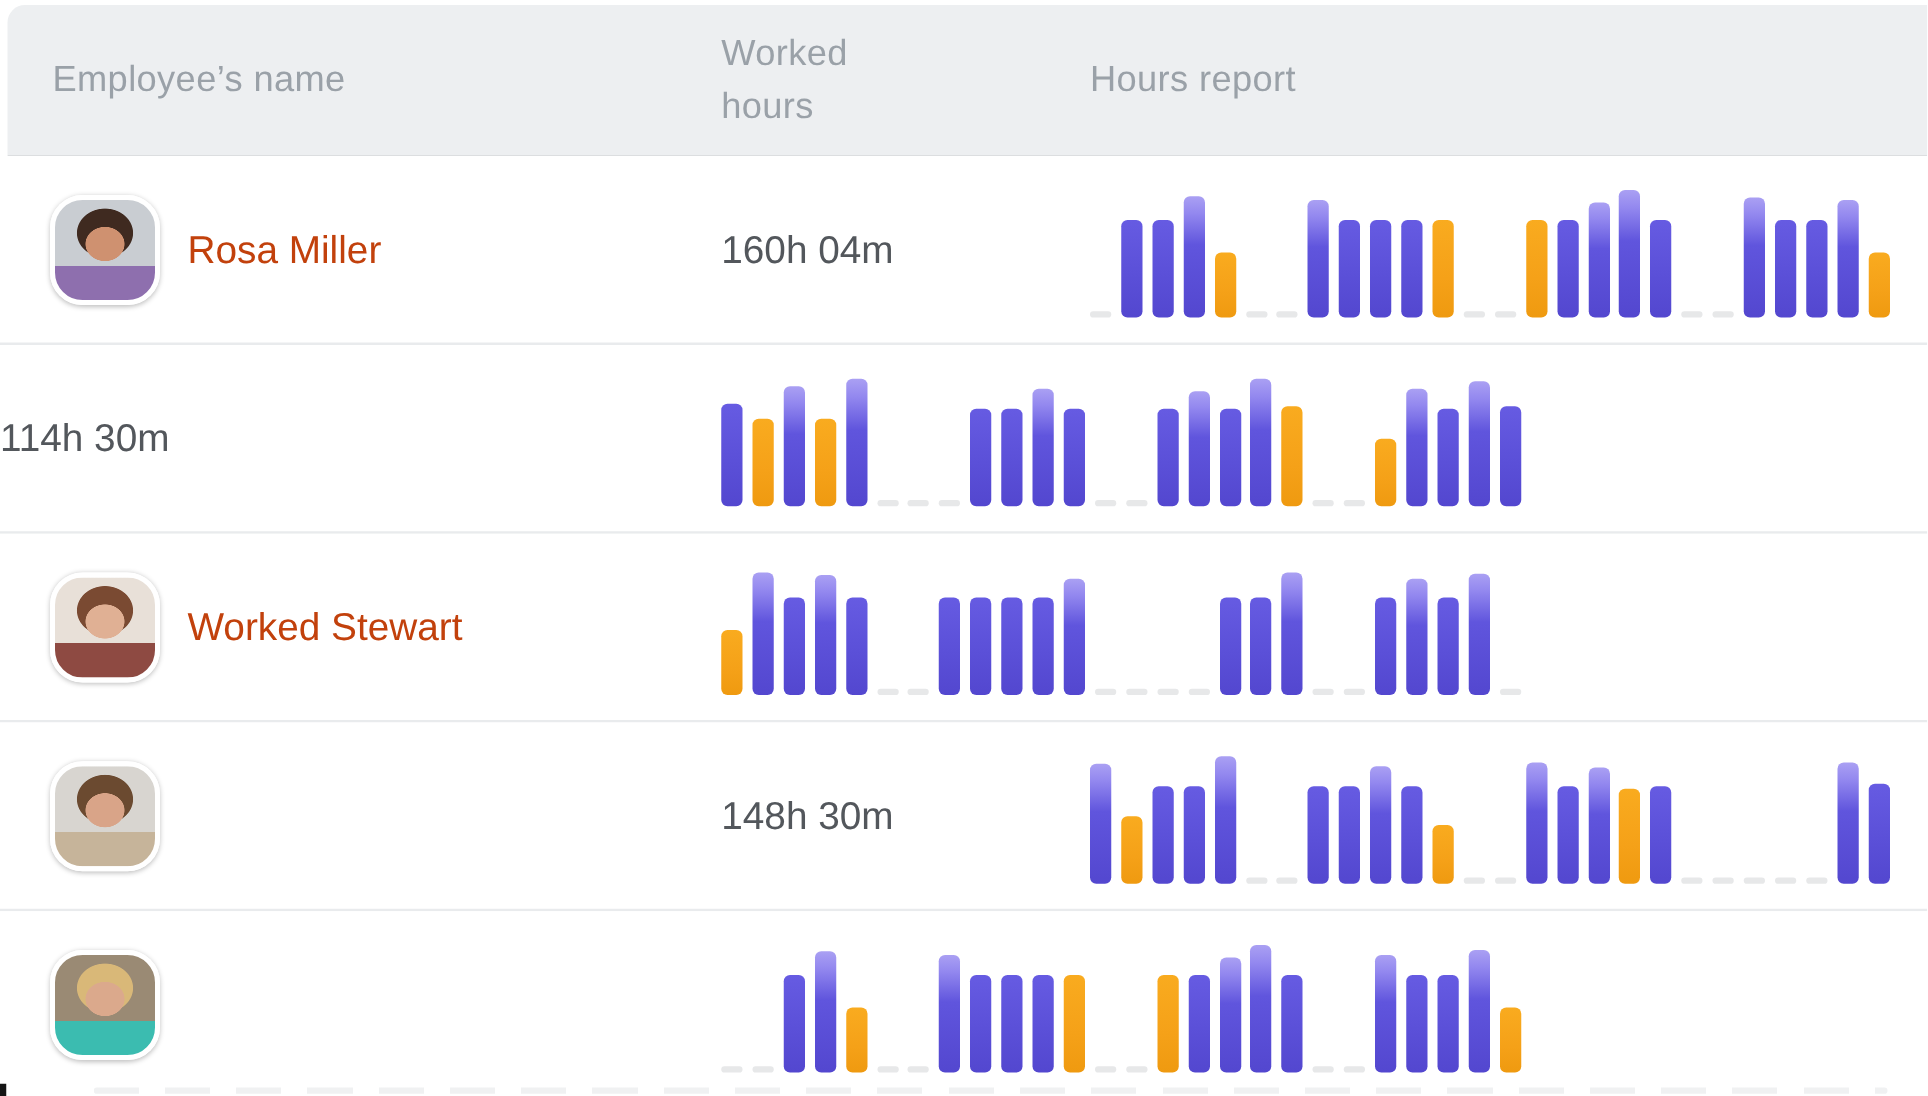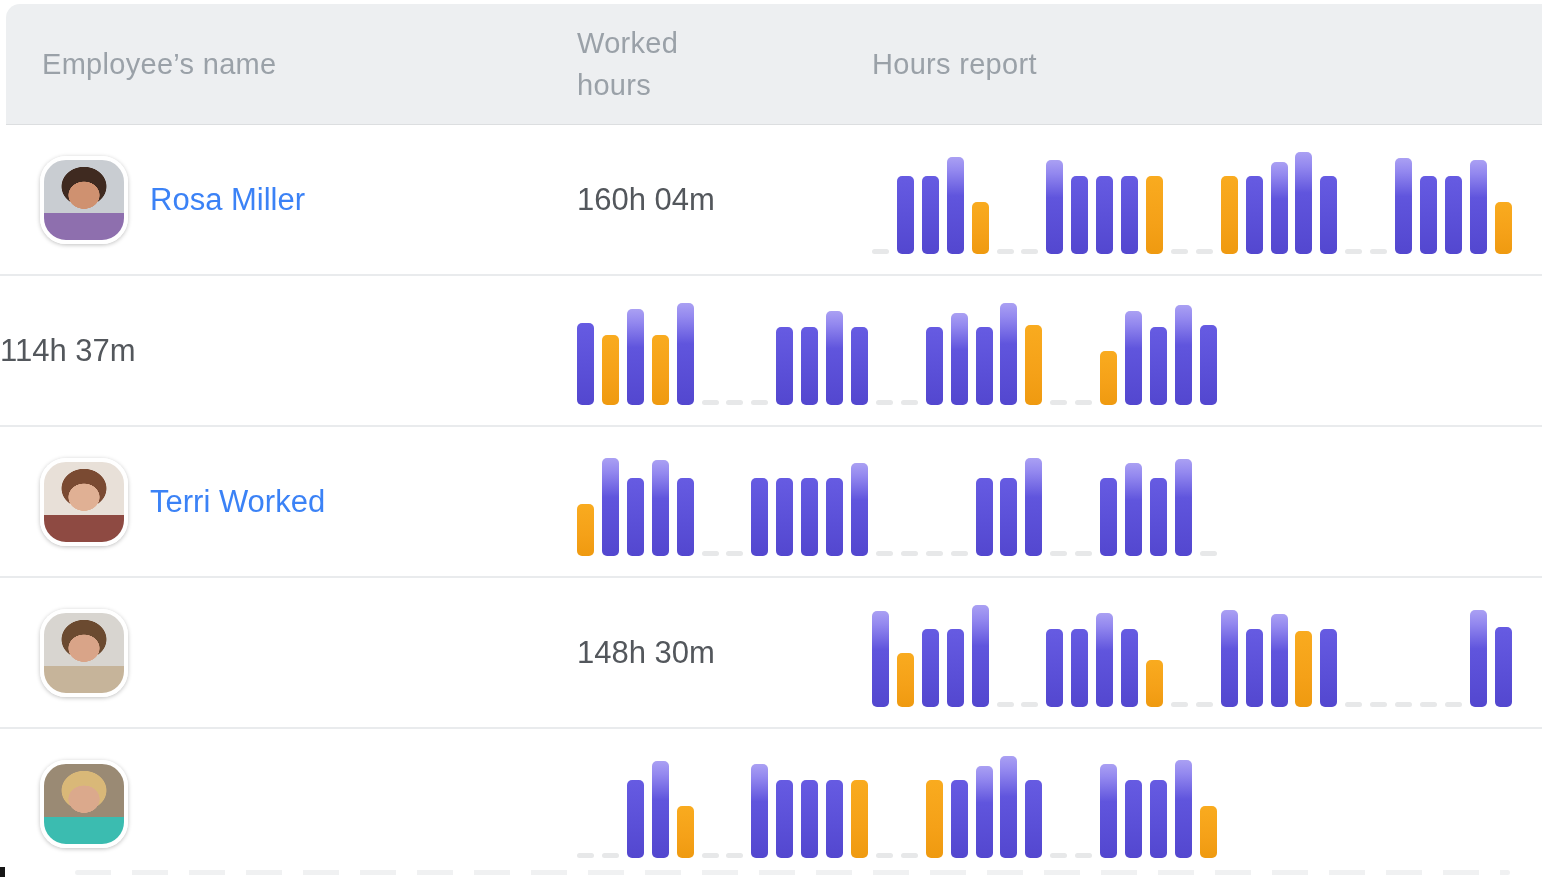--- a/index.html
+++ b/index.html
@@ -24,21 +24,21 @@
   .row {
     height:151px; display:grid; grid-template-columns:577px 295px 1fr;
     align-items:center; background:#ffffff; border-bottom:2px solid #e9ebed;
   }
   .cell-name { display:flex; align-items:center; padding-left:40px; }
   .avatar {
     width:88px; height:88px; border-radius:26px; flex:0 0 88px;
     border:4px solid #ffffff; box-shadow:0 1px 4px rgba(0,0,0,.25);
     background-color:#ccc; overflow:hidden;
   }
-  .emp-name { margin-left:22px; font-size:31px; color:#3b82f6; }
+  .emp-name { margin-left:22px; font-size:31px; color:#c2410c; }
   .worked   { font-size:31px; color:#53575c; }
 
   
   .chart {
     width:640px; height:104px; margin-top:4px;
     display:flex; align-items:flex-end; justify-content:space-between;
   }
   .slot { width:17px; display:flex; align-items:flex-end; }
   .bar  { width:17px; border-radius:5px; }
   .bar-p  { background:linear-gradient(to bottom,#665be2 0%,#5b50d8 55%,#5347cf 100%); }
@@ -149,21 +149,21 @@
           <div class="slot">
             <div class="bar bar-pt" style="height: 94px;"></div>
           </div>
           <div class="slot">
             <div class="bar bar-o" style="height: 52px;"></div>
           </div>
         </div>
     </div>
 
     <div class="row">
-      <div class="worked">114h 37m</div>
+      <div class="worked">114h 30m</div>
       <div class="chart">
           <div class="slot">
             <div class="bar bar-p" style="height: 82px;"></div>
           </div>
           <div class="slot">
             <div class="bar bar-o" style="height: 70px;"></div>
           </div>
           <div class="slot">
             <div class="bar bar-pt" style="height: 96px;"></div>
           </div>
@@ -235,21 +235,21 @@
           </div>
           <div class="slot">
             <div class="bar bar-p" style="height: 80px;"></div>
           </div>
         </div>
     </div>
 
     <div class="row">
       <div class="cell-name">
         <div class="avatar" style="background: radial-gradient(32% 28% at 50% 44%, rgb(224, 176, 148) 60%, rgba(0, 0, 0, 0) 62%), radial-gradient(46% 40% at 50% 33%, rgb(122, 74, 50) 60%, rgba(0, 0, 0, 0) 62%), linear-gradient(rgba(0, 0, 0, 0) 66%, rgb(142, 74, 66) 66%), linear-gradient(rgb(232, 224, 216), rgb(232, 224, 216));"></div>
-        <div class="emp-name">Terri Worked</div>
+        <div class="emp-name">Worked Stewart</div>
       </div>
       <div class="chart">
           <div class="slot">
             <div class="bar bar-o" style="height: 52px;"></div>
           </div>
           <div class="slot">
             <div class="bar bar-pt" style="height: 98px;"></div>
           </div>
           <div class="slot">
             <div class="bar bar-p" style="height: 78px;"></div>

